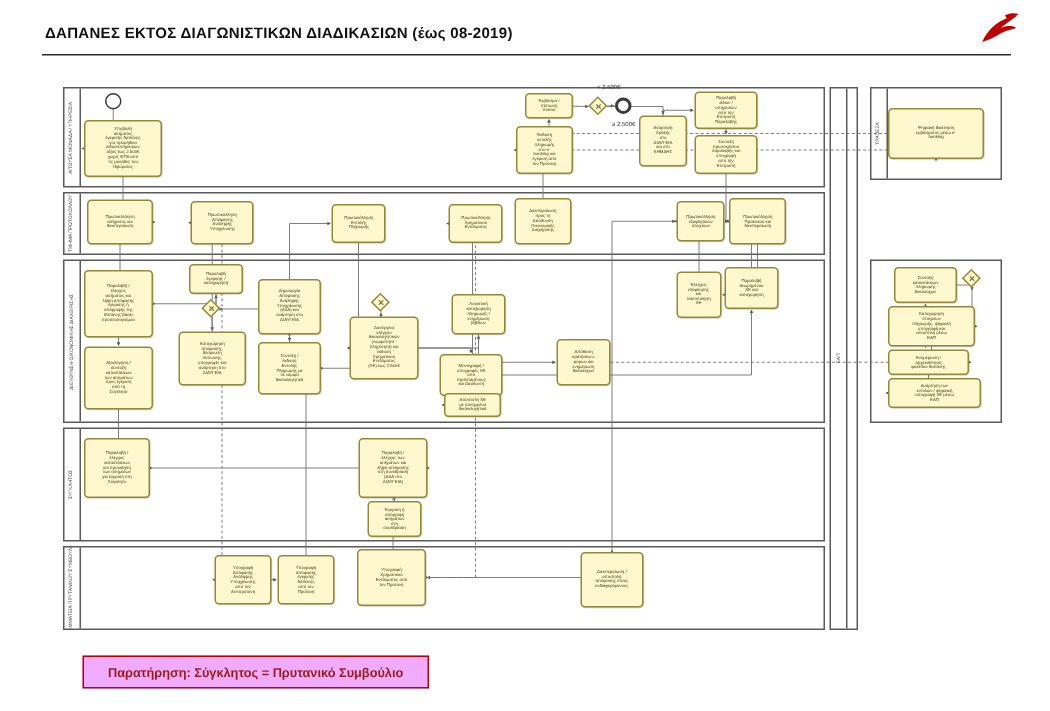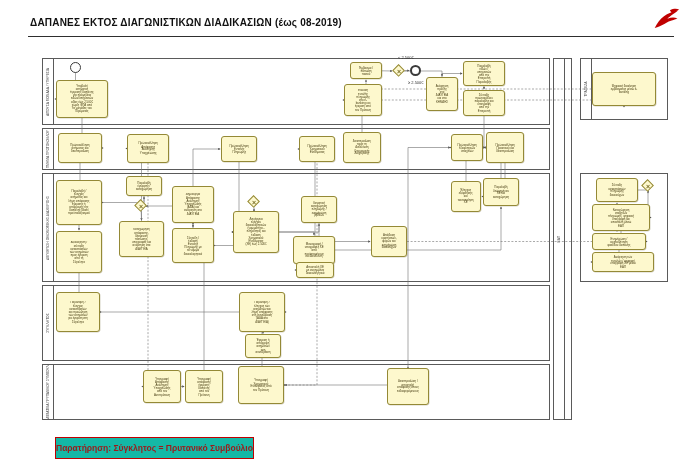--- a/index.html
+++ b/index.html
@@ -26,22 +26,22 @@
   .gw{position:absolute;z-index:2;}
   .gw .d{position:absolute;left:12%;top:12%;width:76%;height:76%;background:var(--node_fill);
          border:1px solid var(--node_border);transform:rotate(45deg);box-sizing:border-box;}
   .gw .x{position:absolute;inset:0;display:flex;align-items:center;justify-content:center;
          font-size:7px;font-weight:bold;font-style:normal;color:#7a6f2a;}
   .evt{position:absolute;border-radius:50%;background:#fff;border:1px solid #3b3b3b;box-sizing:border-box;z-index:2;}
   .evt.end{border-width:2px;}
   .edge{fill:none;stroke:var(--line);stroke-width:.6px;}
   .edge.dash{stroke-dasharray:2,1.6;}
   .edge-label{font-size:4px;fill:#333;}
-  #note{position:absolute;left:55px;top:437px;border:1.2px solid var(--accent_red);background:#14b8a6;
-        padding:5px 0;font-size:8.5px;font-weight:bold;color:var(--note_text);}
+  #note{position:absolute;left:55px;top:437px;border:1.2px solid var(--accent_red);background:#f0abfc;
+        padding:5px 16px;font-size:8.5px;font-weight:bold;color:var(--note_text);}
 </style>
 </head>
 <body>
 
 <div id="title">ΔΑΠΑΝΕΣ ΕΚΤΟΣ ΔΙΑΓΩΝΙΣΤΙΚΩΝ ΔΙΑΔΙΚΑΣΙΩΝ (έως 08-2019)</div>
 <div id="title-rule"></div>
 
 <svg id="logo" viewBox="0 0 32 28">
   <path fill="#c00000" d="M2 24 C8 12 16 6 30 3 C24 8 20 10 17 13 C22 11 26 11 29 13 C22 15 18 16 14 19 C10 21 6 23 2 24 Z"></path>
   <path fill="#c00000" d="M20 3 C24 1 28 1 31 2 C28 4 25 5 22 6 Z"></path>

